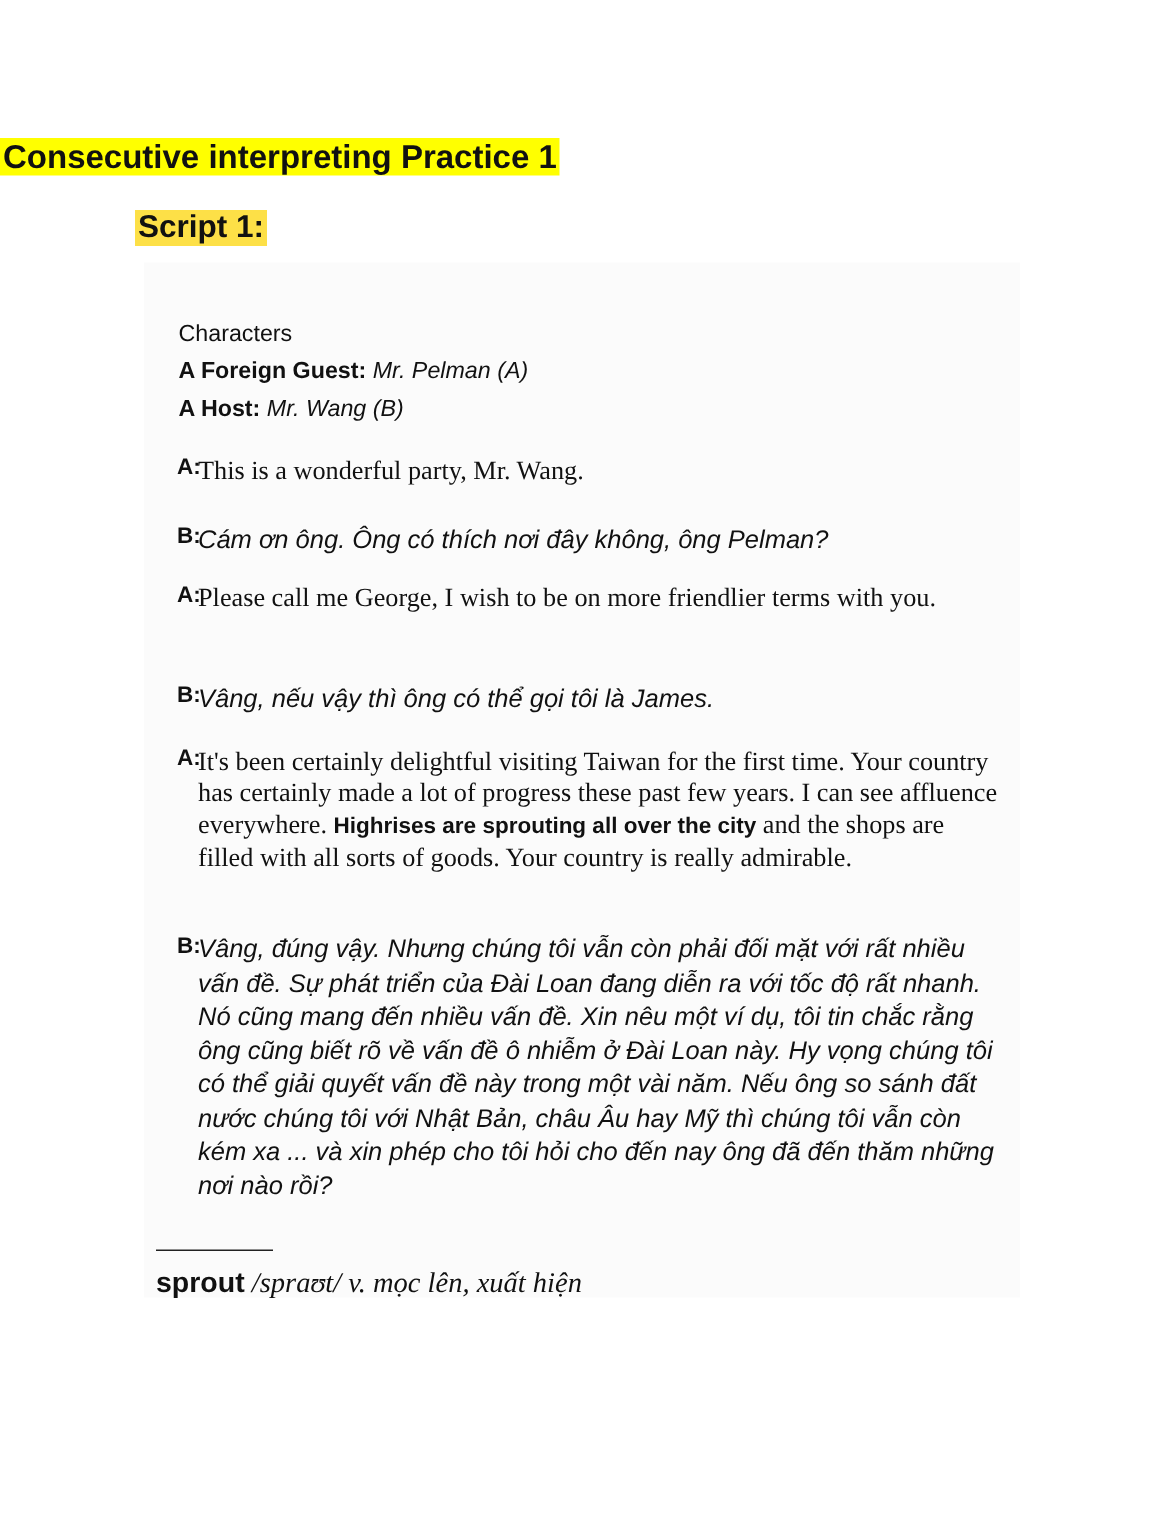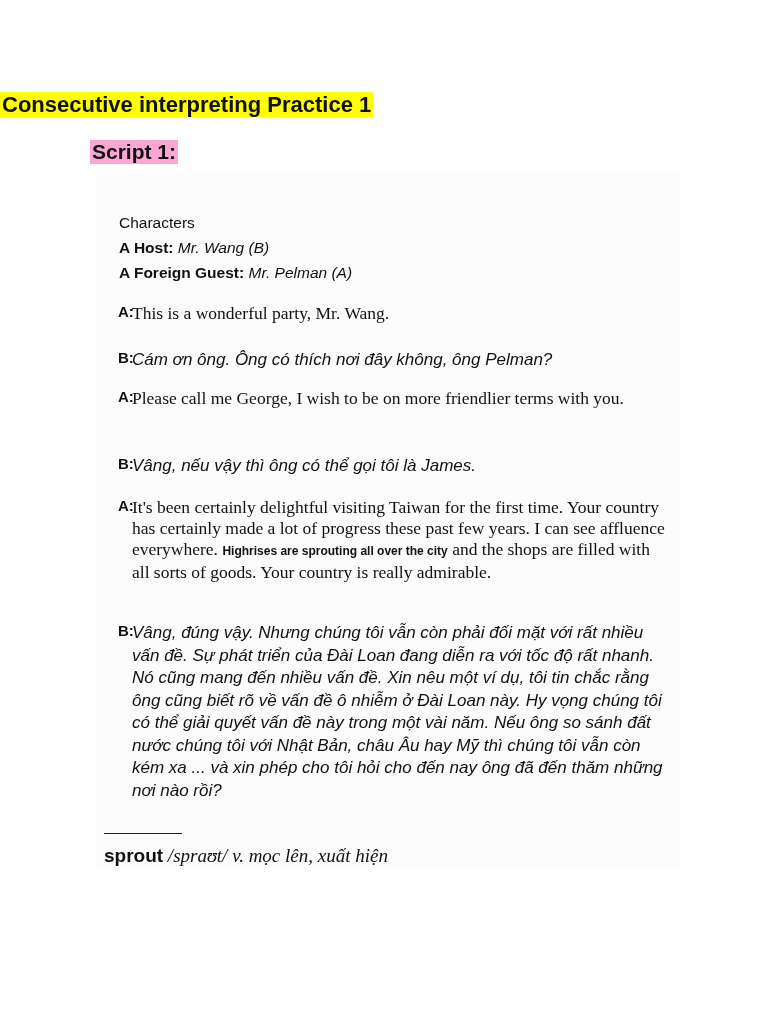--- a/index.html
+++ b/index.html
@@ -5,52 +5,52 @@
   html, body { margin: 0; padding: 0; background: #ffffff; }
   body { width: 768px; height: 1024px; position: relative; overflow: hidden; color: #111; }
   .title {
     position: absolute; top: 92px; left: 0; width: 768px; text-align: left;
     font-family: "Liberation Sans", sans-serif; font-weight: bold; font-size: 22px;
   }
   .title span { background: #ffff00; padding: 0 2px; }
   .script-label {
     position: absolute; top: 140px; left: 90px;
     font-family: "Liberation Sans", sans-serif; font-weight: bold; font-size: 21px;
-    background: #f9a8d4; padding: 0 2px;
+    background: #fde047; padding: 0 2px;
   }
   .scan {
     position: absolute; left: 96px; top: 175px; width: 584px; height: 690px;
     background: #fbfbfb;
   }
   .chars { position: absolute; left: 119px; top: 185px; font-family: "Liberation Sans", sans-serif; font-size: 15.5px; line-height: 25px; margin-top: 25px; }
   .chars .b { font-weight: bold; }
   .chars .i { font-style: italic; }
   .line { position: absolute; left: 106px; width: 560px; }
   .spk { position: absolute; left: 12px; font-family: "Liberation Sans", sans-serif; font-weight: bold; font-size: 15px; }
   .txt { margin-left: 26px; }
   .en { font-family: "Liberation Serif", serif; font-size: 17.5px; line-height: 21px; }
   .vi { font-family: "Liberation Sans", sans-serif; font-style: italic; font-size: 17px; line-height: 22.5px; }
-  .en .bold { font-family: "Liberation Sans", sans-serif; font-weight: bold; font-size: 12px; }
+  .en .bold { font-family: "Liberation Sans", sans-serif; font-weight: bold; font-size: 15px; }
   .rule { position: absolute; left: 104px; top: 833px; width: 78px; border-top: 1px solid #222; }
   .gloss { position: absolute; left: 104px; top: 845px; font-size: 19px; }
   .gloss .w { font-family: "Liberation Sans", sans-serif; font-weight: bold; }
   .gloss .p { font-family: "Liberation Serif", serif; font-style: italic; }
 </style>
 </head>
 <body>
 
 <div class="title"><span>Consecutive interpreting Practice 1</span></div>
 <div class="script-label">Script 1:</div>
 
 <div class="scan"></div>
 
 <div class="chars">
   <div>Characters</div>
+  <div><span class="b">A Foreign Guest:</span> <span class="i">Mr. Pelman (A)</span></div>
   <div><span class="b">A Host:</span> <span class="i">Mr. Wang (B)</span></div>
-  <div><span class="b">A Foreign Guest:</span> <span class="i">Mr. Pelman (A)</span></div>
 </div>
 
 <div class="line" style="top:303px;">
   <span class="spk">A:</span>
   <div class="txt en">This is a wonderful party, Mr. Wang.</div>
 </div>
 
 <div class="line" style="top:349px;">
   <span class="spk">B:</span>
   <div class="txt vi">Cám ơn ông. Ông có thích nơi đây không, ông Pelman?</div>

